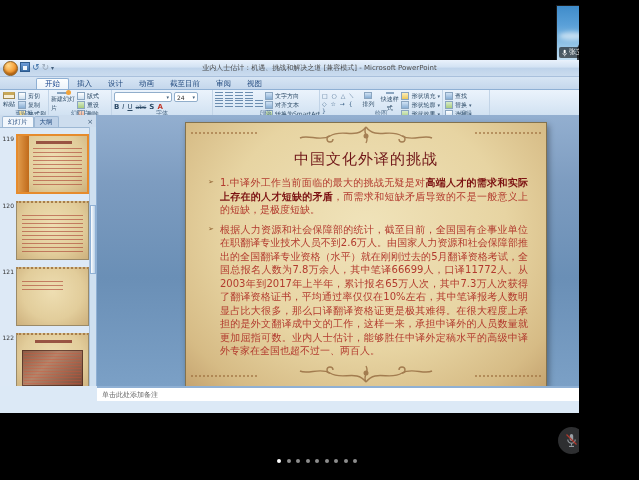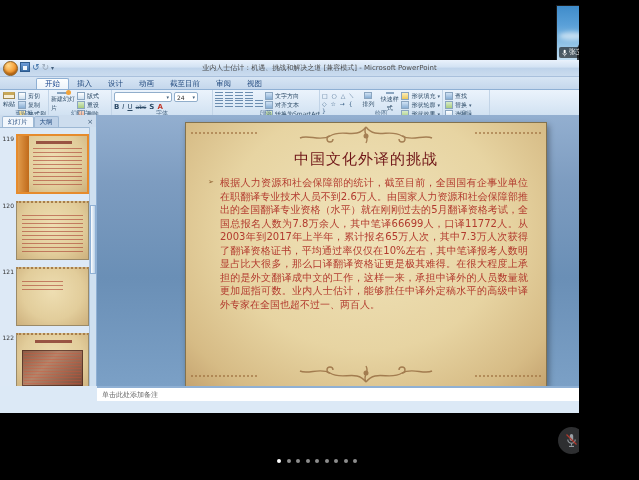--- a/index.html
+++ b/index.html
@@ -410,20 +410,21 @@
               <path d="M110 3 C120 16, 134 4, 146 12 C156 18, 168 10, 176 14"></path>
               <path d="M110 3 c -4 7, 4 9, 0 16"></path>
               <circle cx="110" cy="12" r="2.5" fill="#8b5e34" stroke="none"></circle>
               <path d="M74 12 a3 3 0 1 0 3 3 M146 12 a3 3 0 1 1 -3 3"></path>
             </g>
           </svg>
           <div class="edge l"></div>
           <div class="edge r"></div>
           <div class="stitle">中国文化外译的挑战</div>
           <div class="sbody">
+            <div class="bullet"><span>1.中译外工作当前面临的最大的挑战无疑是对</span><span class="bd">高端人才的需求和实际上存在的人才短缺的矛盾</span><span>，而需求和短缺矛盾导致的不是一般意义上的短缺，是极度短缺。</span></div>
             <div class="bullet"><span>根据人力资源和社会保障部的统计，截至目前，全国国有企事业单位在职翻译专业技术人员不到2.6万人。由国家人力资源和社会保障部推出的全国翻译专业资格（水平）就在刚刚过去的5月翻译资格考试，全国总报名人数为7.8万余人，其中笔译66699人，口译11772人。从2003年到2017年上半年，累计报名65万人次，其中7.3万人次获得了翻译资格证书，平均通过率仅仅在10%左右，其中笔译报考人数明显占比大很多，那么口译翻译资格证更是极其难得。在很大程度上承担的是外文翻译成中文的工作，这样一来，承担中译外的人员数量就更加屈指可数。业内人士估计，能够胜任中译外定稿水平的高级中译外专家在全国也超不过一、两百人。</span></div>
           </div>
           <svg class="orn bottom" width="220" height="24" viewBox="0 0 220 24">
             <g stroke="#8b5e34" fill="none" stroke-width="1.4" opacity="0.85">
               <path d="M110 3 C100 16, 86 4, 74 12 C64 18, 52 10, 44 14"></path>
               <path d="M110 3 C120 16, 134 4, 146 12 C156 18, 168 10, 176 14"></path>
               <path d="M110 3 c -4 7, 4 9, 0 16"></path>
               <circle cx="110" cy="12" r="2.5" fill="#8b5e34" stroke="none"></circle>
               <path d="M74 12 a3 3 0 1 0 3 3 M146 12 a3 3 0 1 1 -3 3"></path>
             </g>

